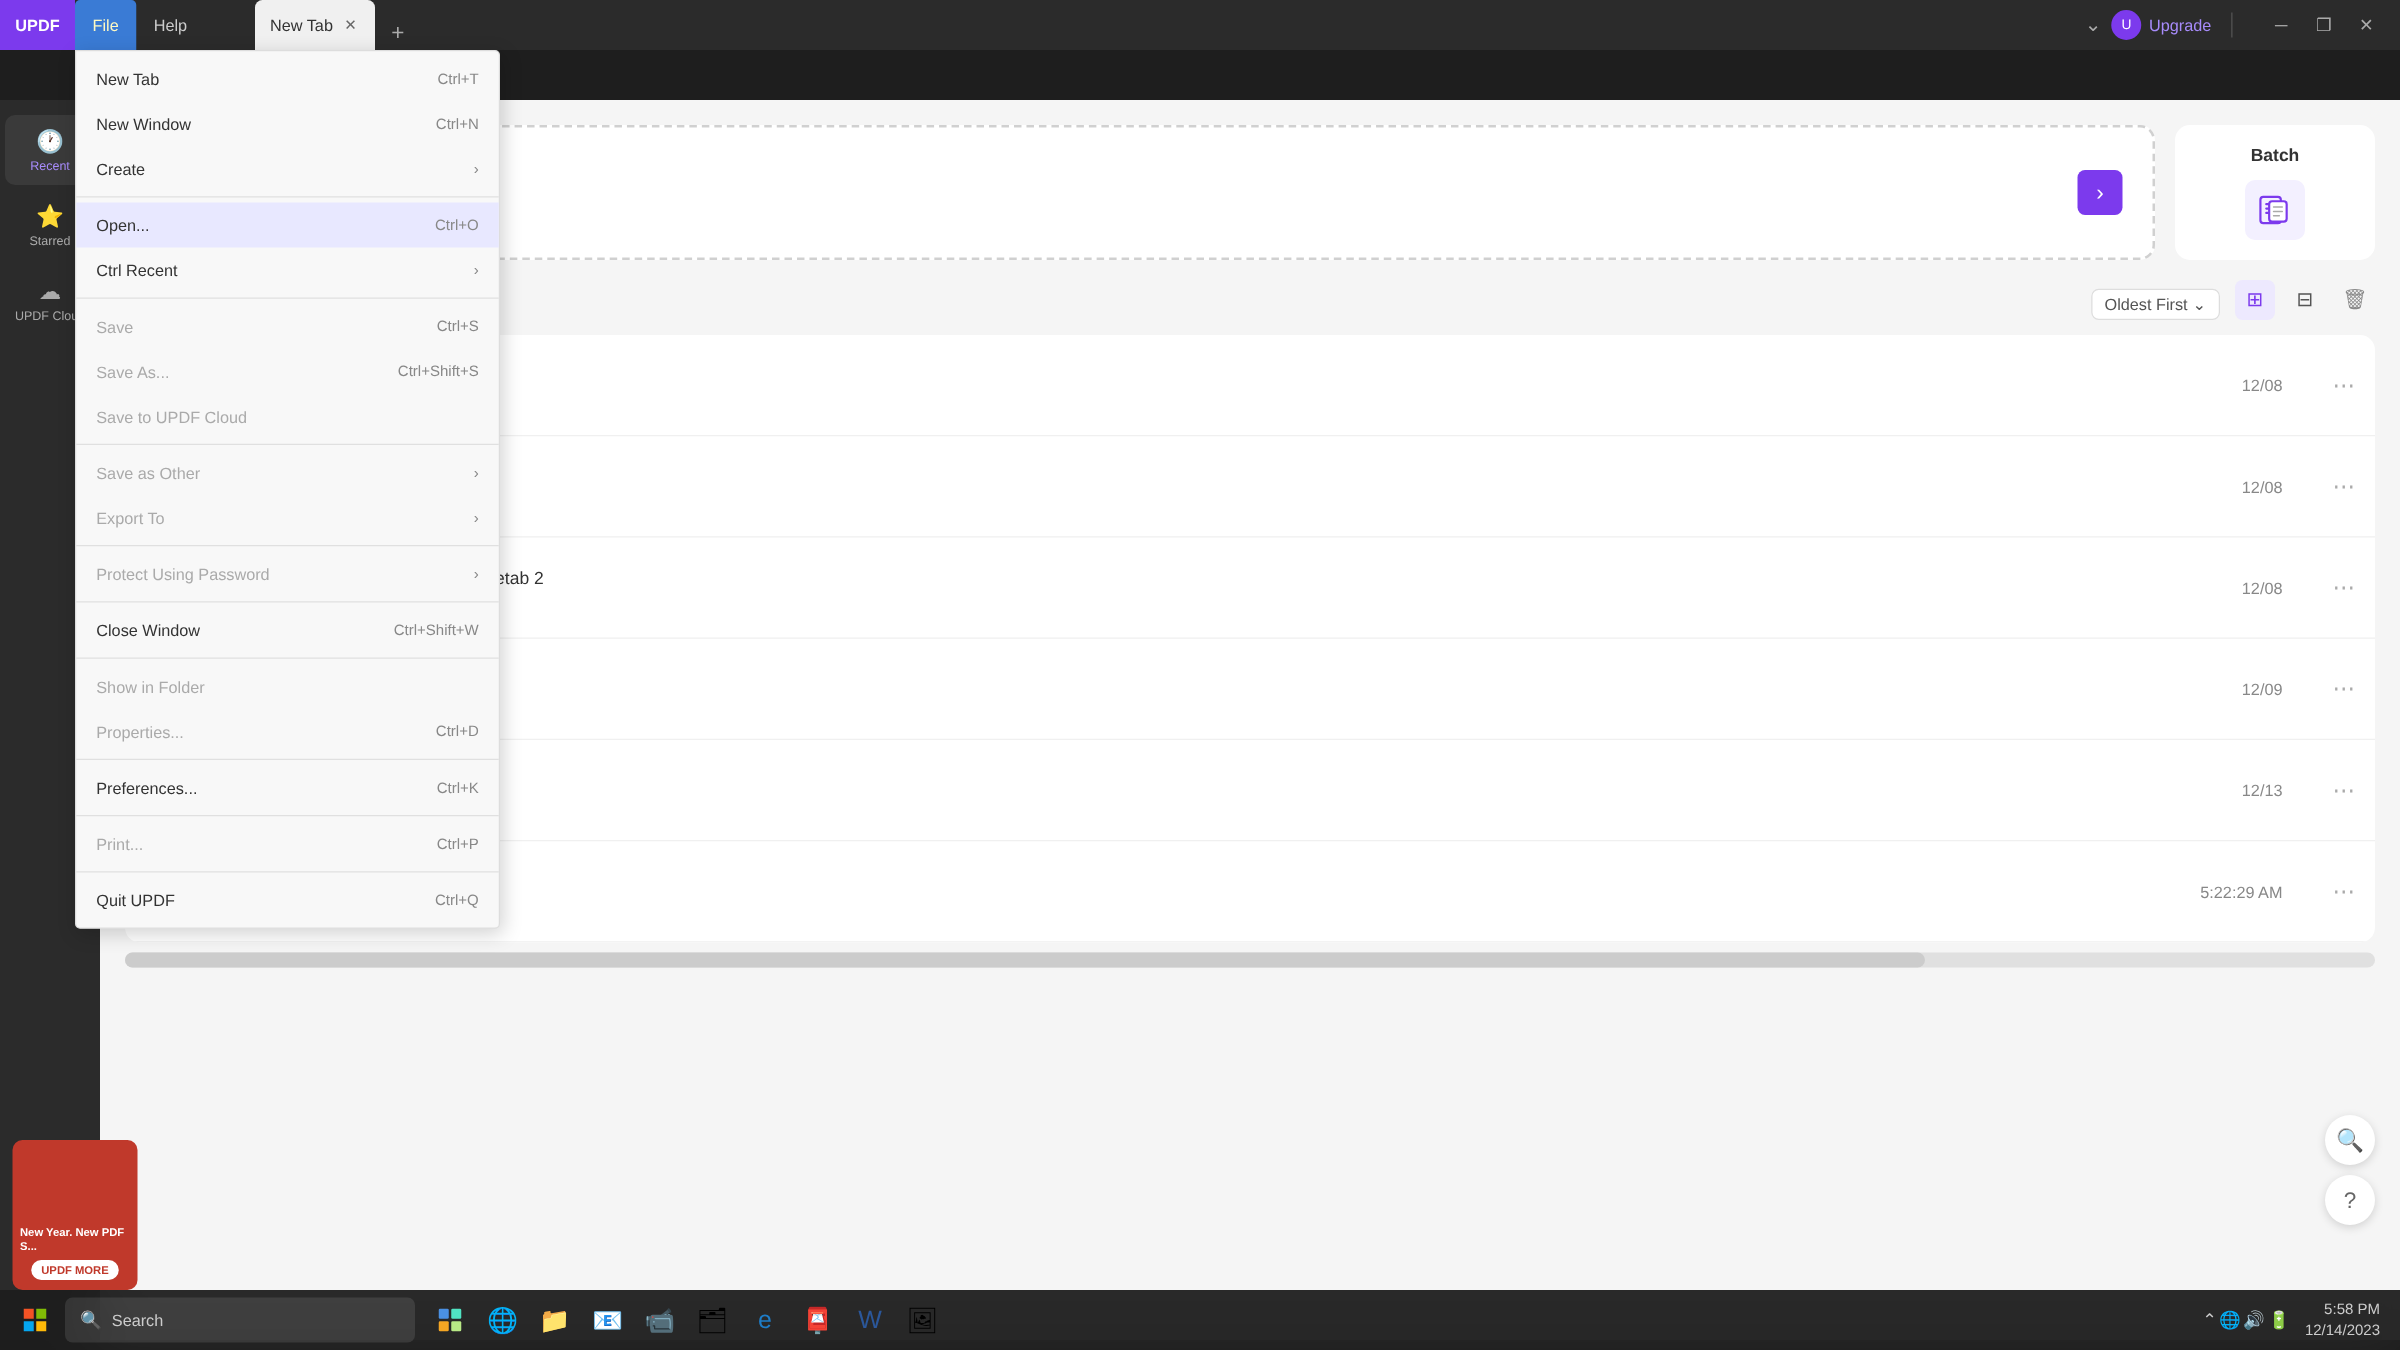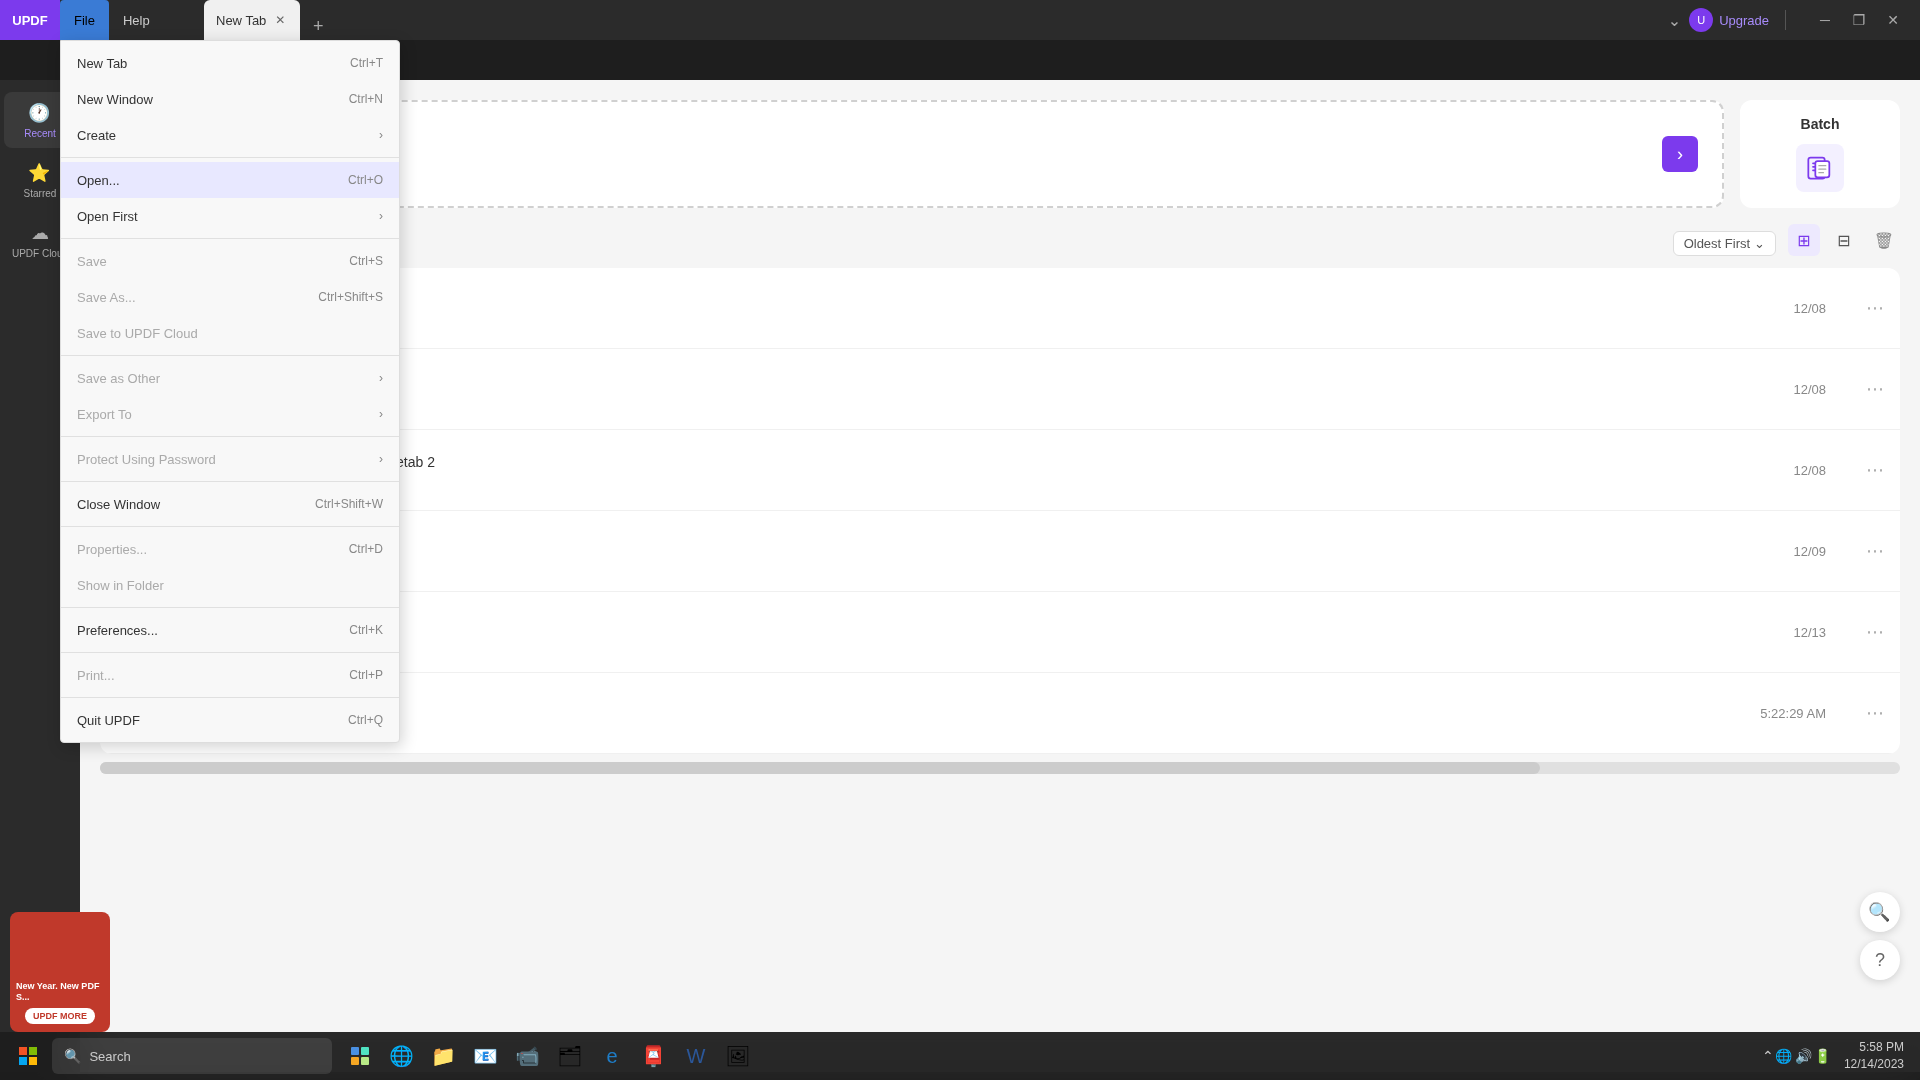--- a/index.html
+++ b/index.html
@@ -260,21 +260,21 @@
       z-index: 200;
     }
     .nav-item {
       height: 40px;
       padding: 0 14px;
       display: flex; align-items: center;
       color: #ccc;
       font-size: 13px;
       cursor: pointer;
     }
-    .nav-item.active { background: #3a7bd5; color: #000000; border-radius: 4px 4px 0 0; }
+    .nav-item.active { background: #3a7bd5; color: #fef9c3; border-radius: 4px 4px 0 0; }
 
     
     .dropdown-menu {
       position: absolute;
       top: 40px;
       left: 60px;
       width: 340px;
       background: #f8f8f8;
       border: 1px solid #ddd;
       border-radius: 0 4px 4px 4px;
@@ -480,21 +480,21 @@
     <span class="arrow">›</span>
   </div>
   <div class="menu-separator"></div>
 
   <div class="menu-item" style="background:#e8e8ff;">
     <span>Open...</span>
     <span class="shortcut">Ctrl+O</span>
   </div>
 
   <div class="menu-item">
-    <span>Open First</span>
+    <span>Ctrl Recent</span>
     <span class="arrow">›</span>
   </div>
   <div class="menu-separator"></div>
 
   <div class="menu-item disabled">
     <span>Save</span>
     <span class="shortcut">Ctrl+S</span>
   </div>
 
   <div class="menu-item disabled">
@@ -525,26 +525,26 @@
   <div class="menu-separator"></div>
 
 
   <div class="menu-item">
     <span>Close Window</span>
     <span class="shortcut">Ctrl+Shift+W</span>
   </div>
   <div class="menu-separator"></div>
 
   <div class="menu-item disabled">
+    <span>Show in Folder</span>
+  </div>
+
+  <div class="menu-item disabled">
     <span>Properties...</span>
     <span class="shortcut">Ctrl+D</span>
-  </div>
-
-  <div class="menu-item disabled">
-    <span>Show in Folder</span>
   </div>
   <div class="menu-separator"></div>
 
   <div class="menu-item">
     <span>Preferences...</span>
     <span class="shortcut">Ctrl+K</span>
   </div>
   <div class="menu-separator"></div>
 
   <div class="menu-item disabled">

